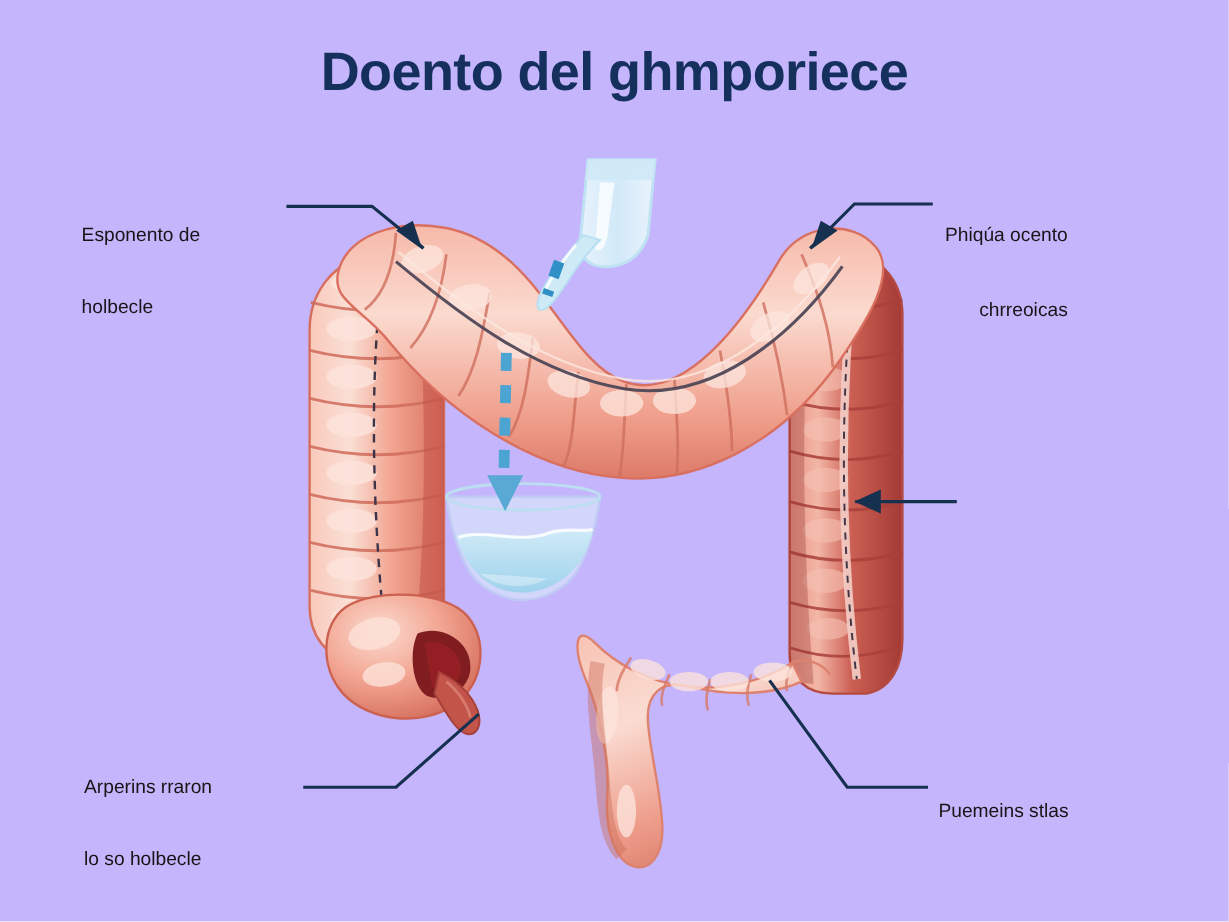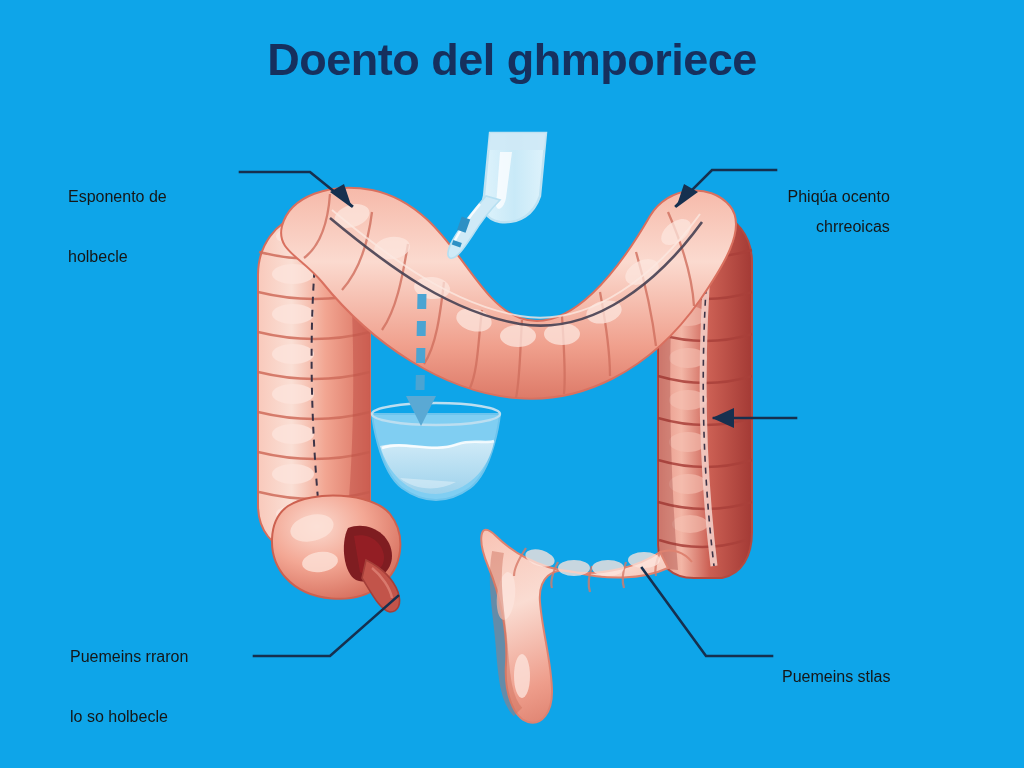--- a/index.html
+++ b/index.html
@@ -8,21 +8,21 @@
     padding: 0;
     background: #ffffff;
   }
   body {
     font-family: "Liberation Sans", sans-serif;
   }
   #page {
     position: relative;
     width: 1024px;
     height: 768px;
-    background: #0ea5e9;
+    background: #c4b5fd;
     overflow: hidden;
   }
   #diagram-title {
     position: absolute;
     left: 0;
     top: 34px;
     width: 1024px;
     text-align: center;
     font-size: 45px;
     font-weight: bold;
@@ -33,21 +33,21 @@
   .callout {
     position: absolute;
     font-size: 16px;
     line-height: 30px;
     color: #161616;
     font-family: Liberation Sans, sans-serif;
     white-space: pre-line;
   }
   .callout.left  { text-align: left; }
   .callout.right { text-align: right; }
-  .callout .l2-indent { display: block; padding-left: 30px; }
+  .callout .l2-indent { display: block; padding-left: 30px; margin-top: 32px; }
 
   #callout-upper-left   { left: 68px;  top: 152px; }
   #callout-upper-right  { left: 786px; top: 152px; }
   #callout-middle-right { left: 806px; top: 400px; }
   #callout-lower-left   { left: 70px;  top: 612px; }
   #callout-lower-right  { left: 782px; top: 632px; }
 
   #art-layer, #leader-layer {
     position: absolute;
     left: 0; top: 0;
@@ -327,21 +327,21 @@
     <span>holbecle</span>
   </div>
 
   <div class="callout right" id="callout-upper-right">
     <span>Phiqúa ocento</span>
     <span class="l2-indent">chrreoicas</span>
   </div>
 
 
   <div class="callout left" id="callout-lower-left">
-    <span>Puemeins rraron</span><br>
+    <span>Arperins rraron</span><br>
     <span>lo so holbecle</span><br>
     <span>en iolerces</span>
   </div>
 
   <div class="callout right" id="callout-lower-right">
     <span>Puemeins stlas</span><br>
   </div>
 
 </div>
 

